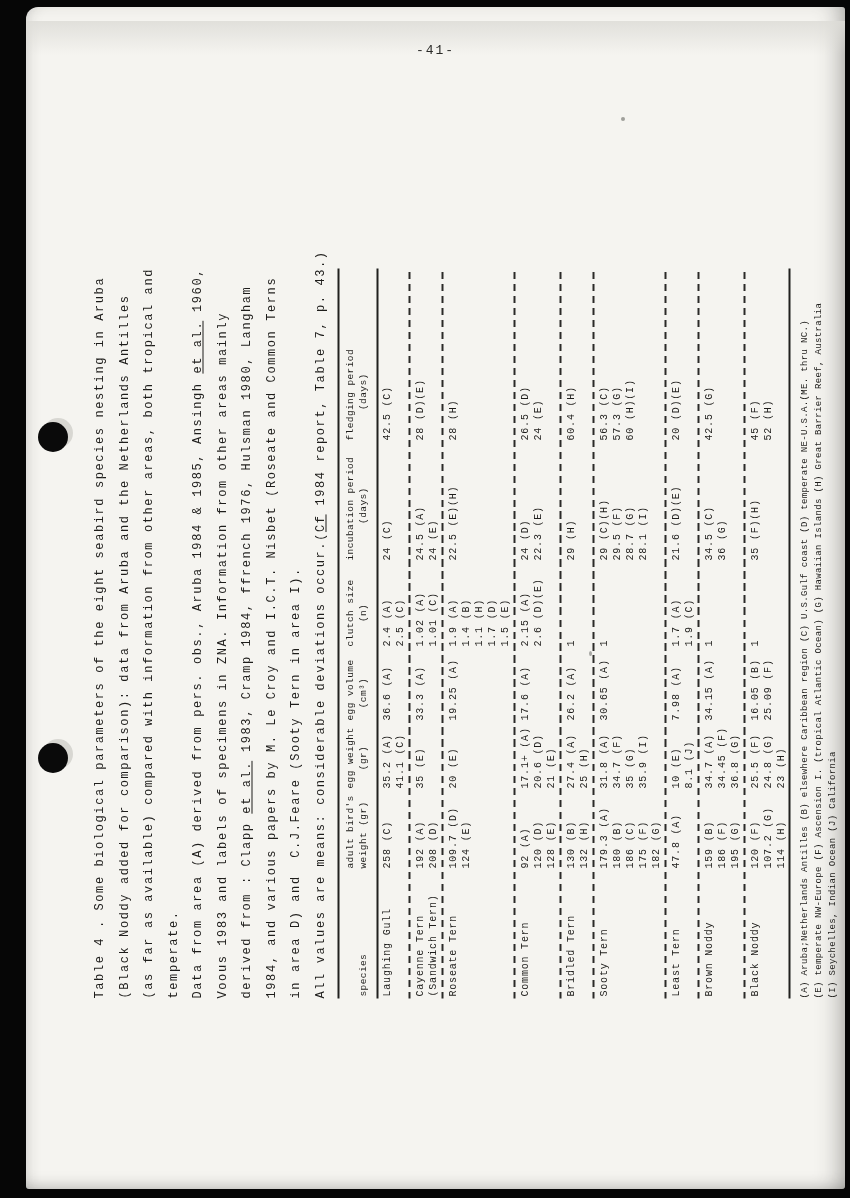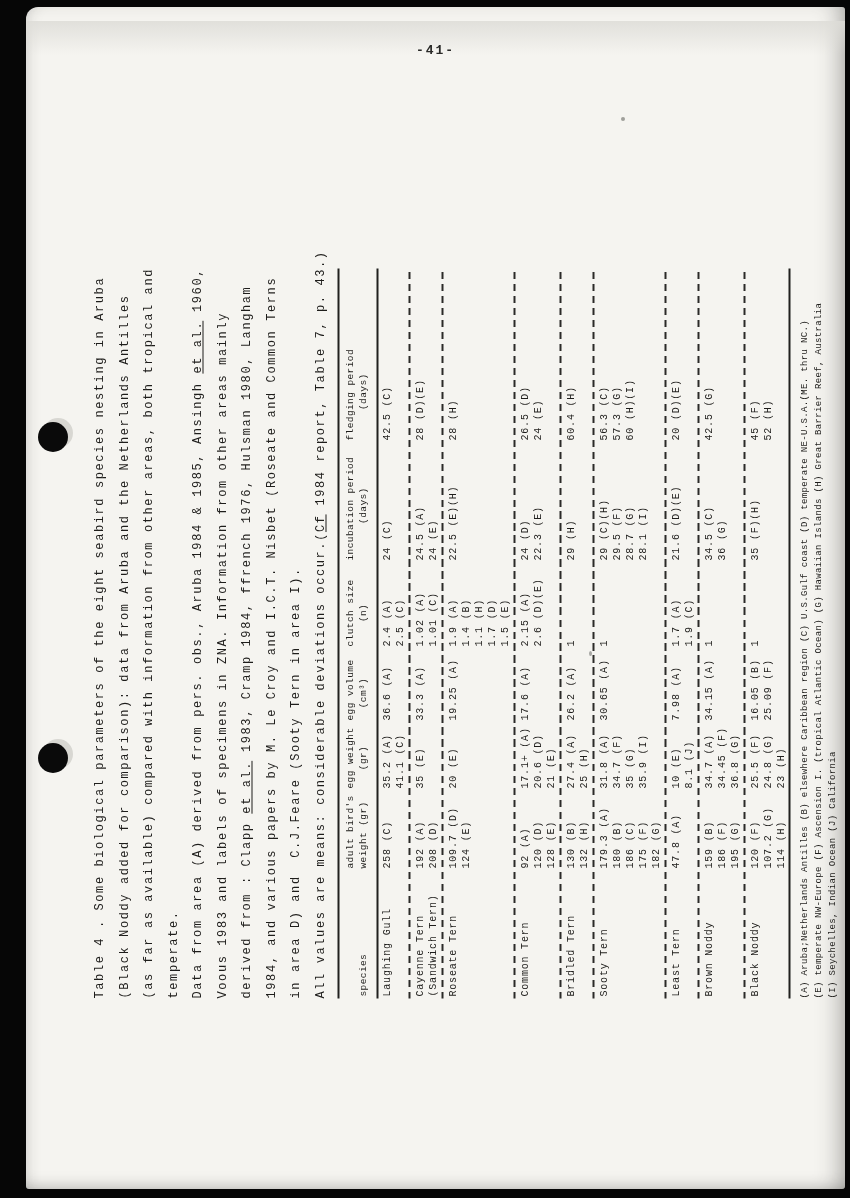--- a/index.html
+++ b/index.html
@@ -9,21 +9,20 @@
     font-family:"Liberation Mono","DejaVu Sans Mono",monospace;
   }
   .paper{
     position:absolute;left:26px;top:7px;right:5px;bottom:9px;
     background:#f5f4f0;
     border-radius:12px 3px 3px 3px;
     box-shadow:
       inset -18px 0 24px -14px rgba(40,40,38,.38),
       inset 0 -12px 16px -11px rgba(40,40,38,.25),
       inset 12px 0 16px -12px rgba(40,40,38,.18);
-    font-weight: bold;
   }
   .scanband{
     position:absolute;left:0;right:0;top:14px;height:34px;
     background:linear-gradient(#dddcd7,rgba(245,244,240,0));
     opacity:.85;
   }
   .page-number{
     position:absolute;top:36px;left:0;width:100%;text-align:center;
     font-size:13px;letter-spacing:2px;color:#2a2a28;
   }

